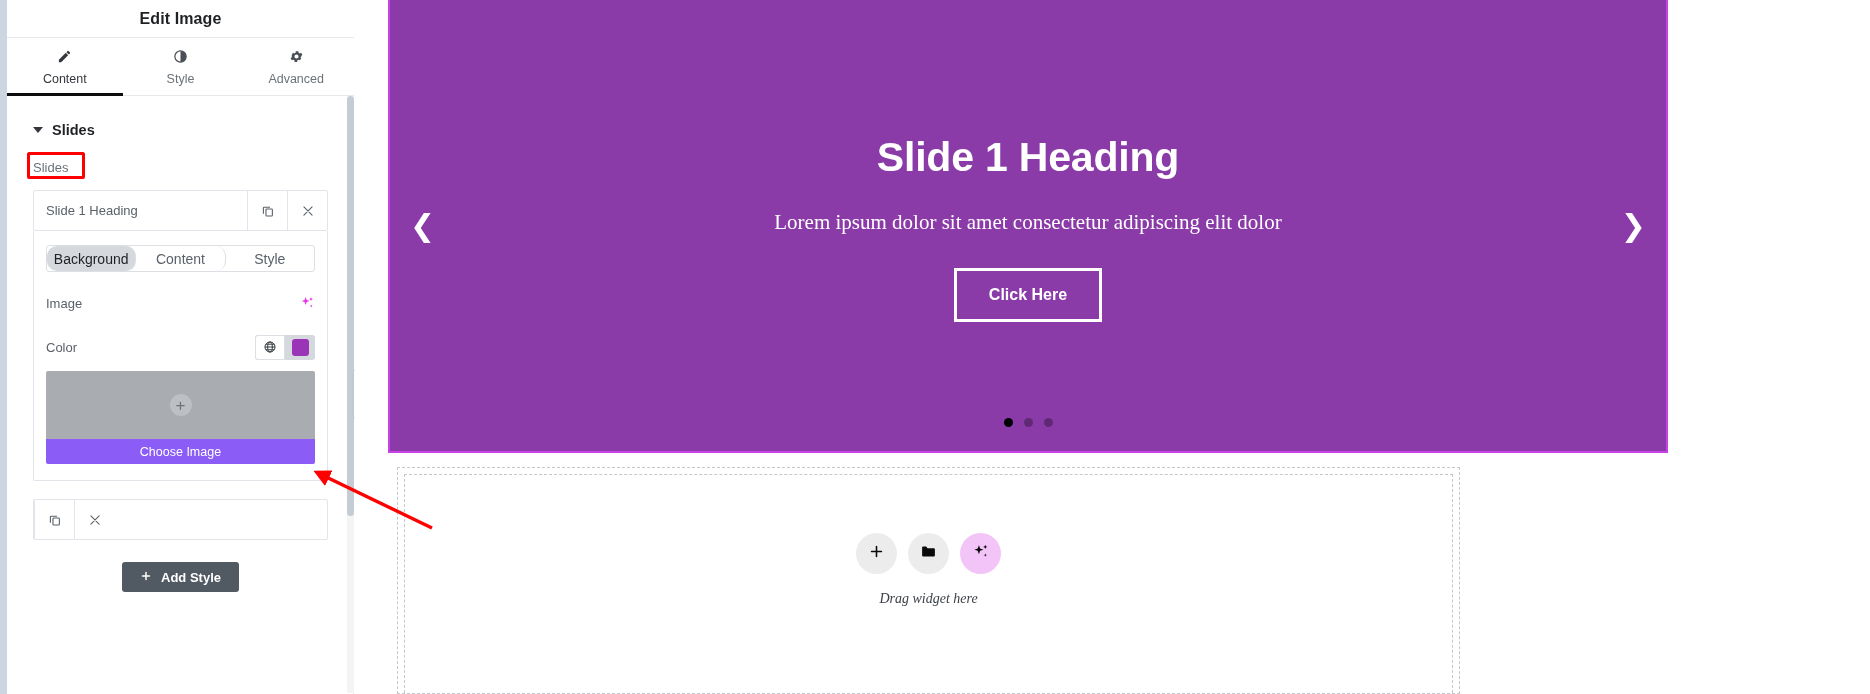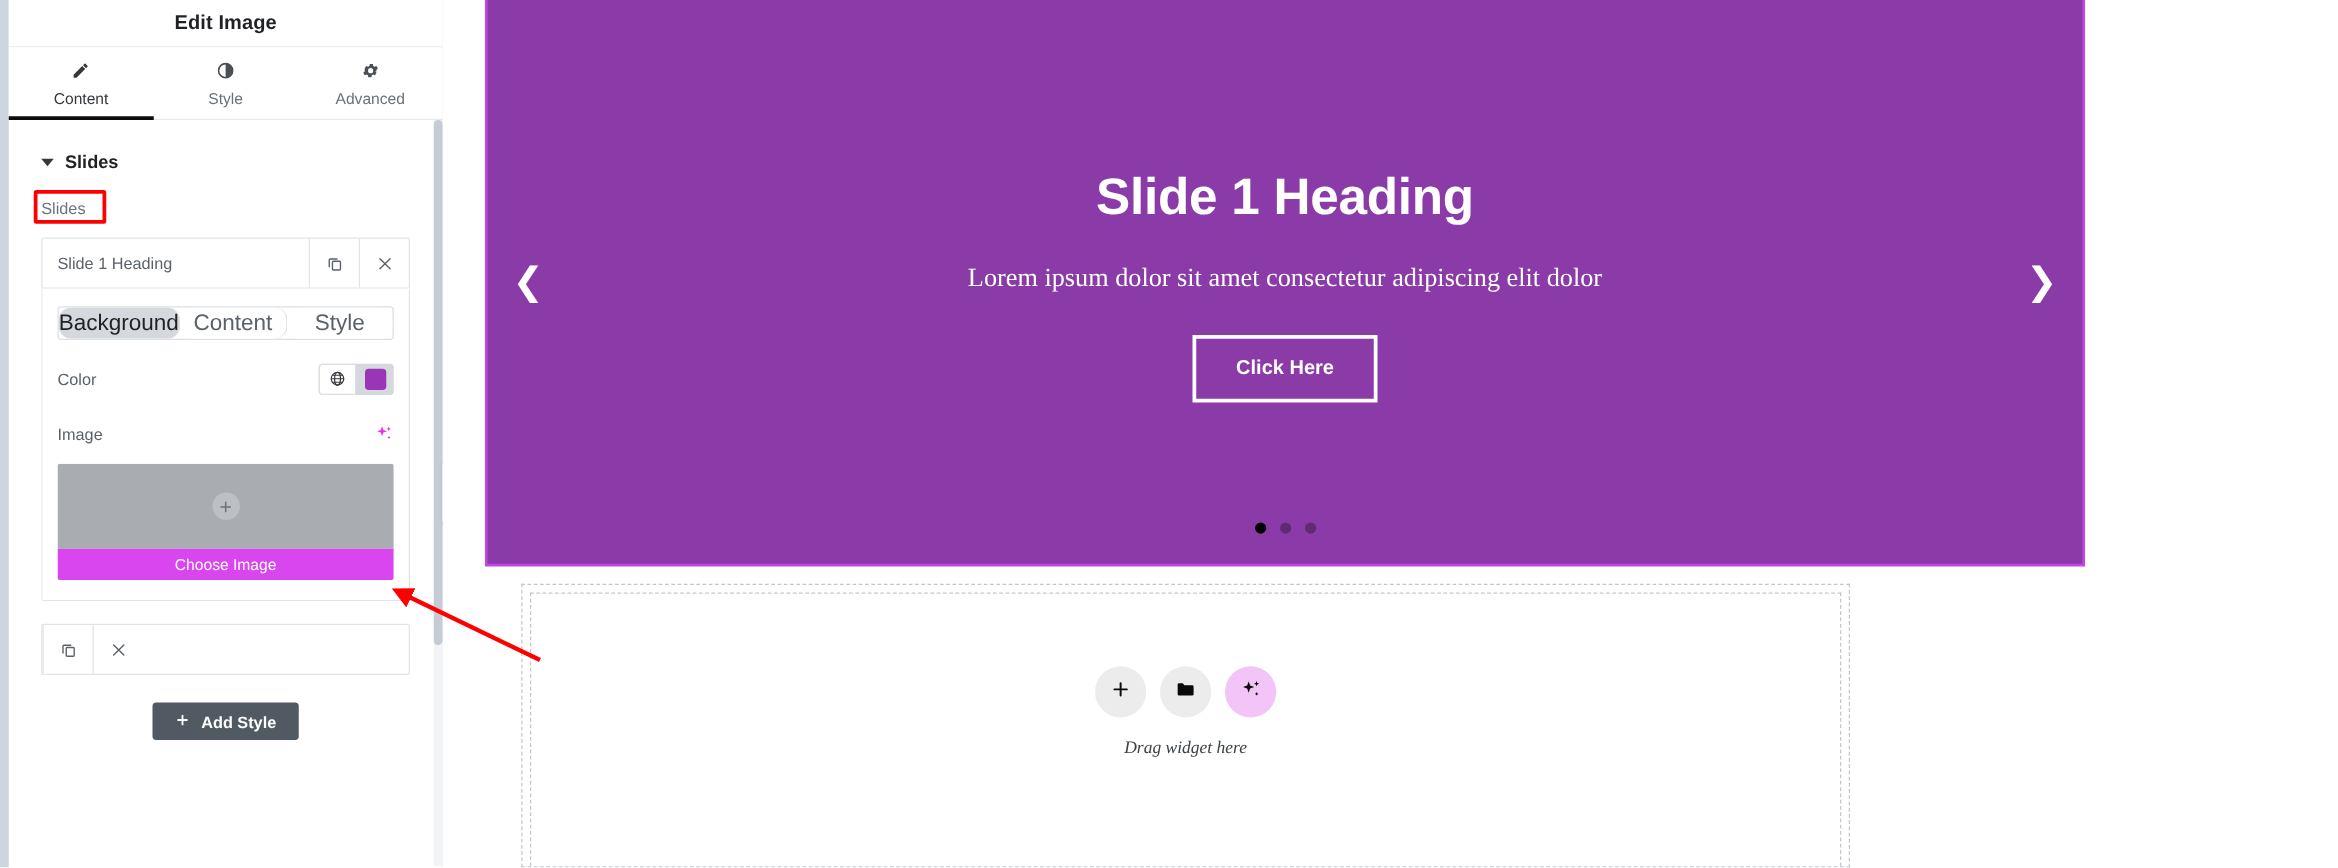--- a/index.html
+++ b/index.html
@@ -91,21 +91,21 @@
     padding: 14px 12px 16px 12px; border-radius: 0 0 2px 2px;
   }
   .row-gap { height: 9px; }
 
   .seg-tabs {
     display: flex; border: 1px solid #dcdfe3; border-radius: 3px; overflow: hidden;
     height: 27px; width: 100%;
   }
   .seg {
     flex: 1; display: flex; align-items: center; justify-content: center;
-    font-size: 18px; color: #5a6169; cursor: pointer; background: #fff;
+    font-size: 14px; color: #5a6169; cursor: pointer; background: #fff;
     border-right: 1px solid #dcdfe3;
     border-radius: 10px;
   }
   .seg:last-child { border-right: none; }
   .seg.active { background: #d5d8dc; color: #1f2124; }
 
   .ctrl-row {
     display: flex; align-items: center; justify-content: space-between;
     margin-top: 18px; min-height: 26px;
   }
@@ -127,21 +127,21 @@
   .image-picker { margin-top: 11px; border-radius: 2px; overflow: hidden; }
   .image-preview {
     height: 68px; background: #a9acb0; display: flex; align-items: center; justify-content: center;
   }
   .plus-circle {
     width: 22px; height: 22px; border-radius: 50%; background: #bcbfc3;
     display: flex; align-items: center; justify-content: center;
     color: #6e7377; font-size: 17px; line-height: 1;
   }
   .choose-bar {
-    height: 25px; background: #d946ef; color: #ffffff; font-size: 12.5px;
+    height: 25px; background: #8b5cf6; color: #ffffff; font-size: 12.5px;
     display: flex; align-items: center; justify-content: center; cursor: pointer;
   }
 
   .add-item-wrap { display: flex; justify-content: center; margin-top: 22px; }
   .add-item-btn {
     background: #515962; color: #fff; border: none; border-radius: 3px;
     height: 30px; padding: 0 18px; font-size: 13px; font-weight: bold;
     display: flex; align-items: center; gap: 9px; cursor: pointer;
     font-family: "Liberation Sans", sans-serif;
   }
@@ -190,21 +190,20 @@
   .dots {
     position: absolute; left: 0; right: 0; bottom: 24px;
     display: flex; align-items: center; justify-content: center; gap: 11px;
   }
   .dot { width: 9px; height: 9px; border-radius: 50%; background: rgba(0,0,0,.30); cursor: pointer; }
   .dot.active { background: #000000; }
 
   .dropzone-outer {
     position: absolute; left: 42px; top: 467px; width: 1063px; height: 227px;
     border: 1px dashed #c3c8cd;
-    margin-left: 20px;
   }
   .dropzone-inner {
     position: absolute; left: 6px; top: 6px; right: 6px; bottom: 0;
     border: 1px dashed #c3c8cd; border-bottom: none;
     display: flex; flex-direction: column; align-items: center; justify-content: center;
     gap: 17px; padding-bottom: 28px;
   }
   .dz-buttons { display: flex; gap: 11px; }
   .dz-btn {
     width: 41px; height: 41px; border-radius: 50%; background: #ececec;
@@ -289,49 +288,49 @@
                 <path d="M5 5l14 14M19 5L5 19"></path>
               </svg>
             </div>
           </div>
 
           <div class="repeater-card">
             <div class="seg-tabs">
               <div class="seg active">Background</div>
               <div class="seg">Content</div>
               <div class="seg">Style</div>
+            </div>
+
+            <div class="ctrl-row">
+              <span class="ctrl-label">Image</span>
+              <span class="ai-icon">
+                <svg width="16" height="16" viewBox="0 0 24 24" fill="#e832e8">
+                  <path d="M10 3l1.6 4.4L16 9l-4.4 1.6L10 15l-1.6-4.4L4 9l4.4-1.6L10 3z"></path>
+                  <path d="M18 3.4l.8 2 2 .8-2 .8-.8 2-.8-2-2-.8 2-.8.8-2z"></path>
+                  <path d="M18.3 14.4l.6 1.5 1.5.6-1.5.6-.6 1.5-.6-1.5-1.5-.6 1.5-.6.6-1.5z"></path>
+                </svg>
+              </span>
             </div>
 
             <div class="ctrl-row">
               <span class="ctrl-label">Color</span>
               <div class="color-ctrl">
                 <div class="globe-btn">
                   <svg width="14" height="14" viewBox="0 0 24 24" fill="none" stroke="currentColor" stroke-width="1.7">
                     <circle cx="12" cy="12" r="8.6"></circle>
                     <ellipse cx="12" cy="12" rx="4" ry="8.6"></ellipse>
                     <path d="M3.4 12h17.2M4.8 7.2h14.4M4.8 16.8h14.4"></path>
                   </svg>
                 </div>
                 <div class="swatch-btn">
                   <span class="swatch" id="color-swatch" style="background: rgb(155, 53, 184);"></span>
                 </div>
               </div>
             </div>
 
-            <div class="ctrl-row">
-              <span class="ctrl-label">Image</span>
-              <span class="ai-icon">
-                <svg width="16" height="16" viewBox="0 0 24 24" fill="#e832e8">
-                  <path d="M10 3l1.6 4.4L16 9l-4.4 1.6L10 15l-1.6-4.4L4 9l4.4-1.6L10 3z"></path>
-                  <path d="M18 3.4l.8 2 2 .8-2 .8-.8 2-.8-2-2-.8 2-.8.8-2z"></path>
-                  <path d="M18.3 14.4l.6 1.5 1.5.6-1.5.6-.6 1.5-.6-1.5-1.5-.6 1.5-.6.6-1.5z"></path>
-                </svg>
-              </span>
-            </div>
-
             <div class="image-picker">
               <div class="image-preview">
                 <span class="plus-circle">+</span>
               </div>
               <div class="choose-bar">Choose Image</div>
             </div>
           </div>
 
           <div class="row-gap"></div>
 

